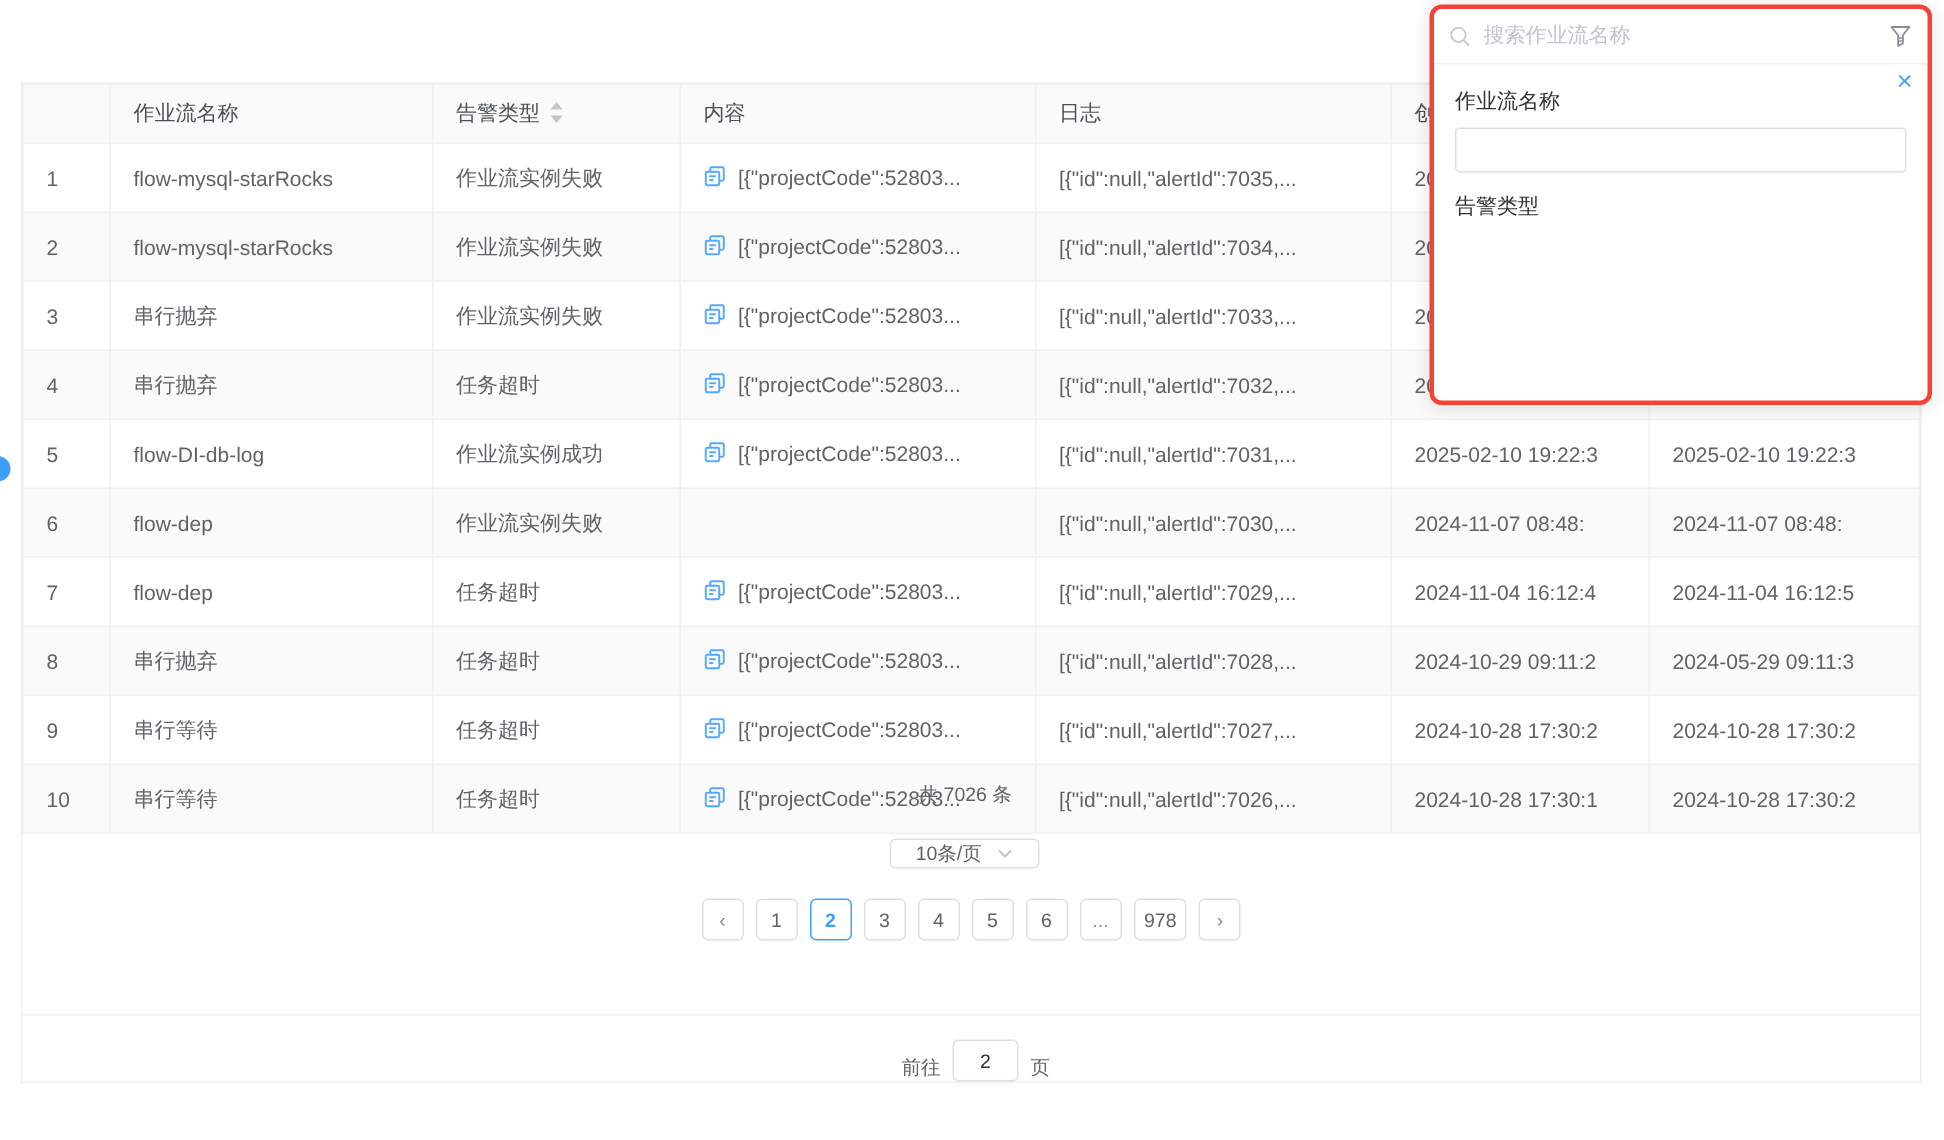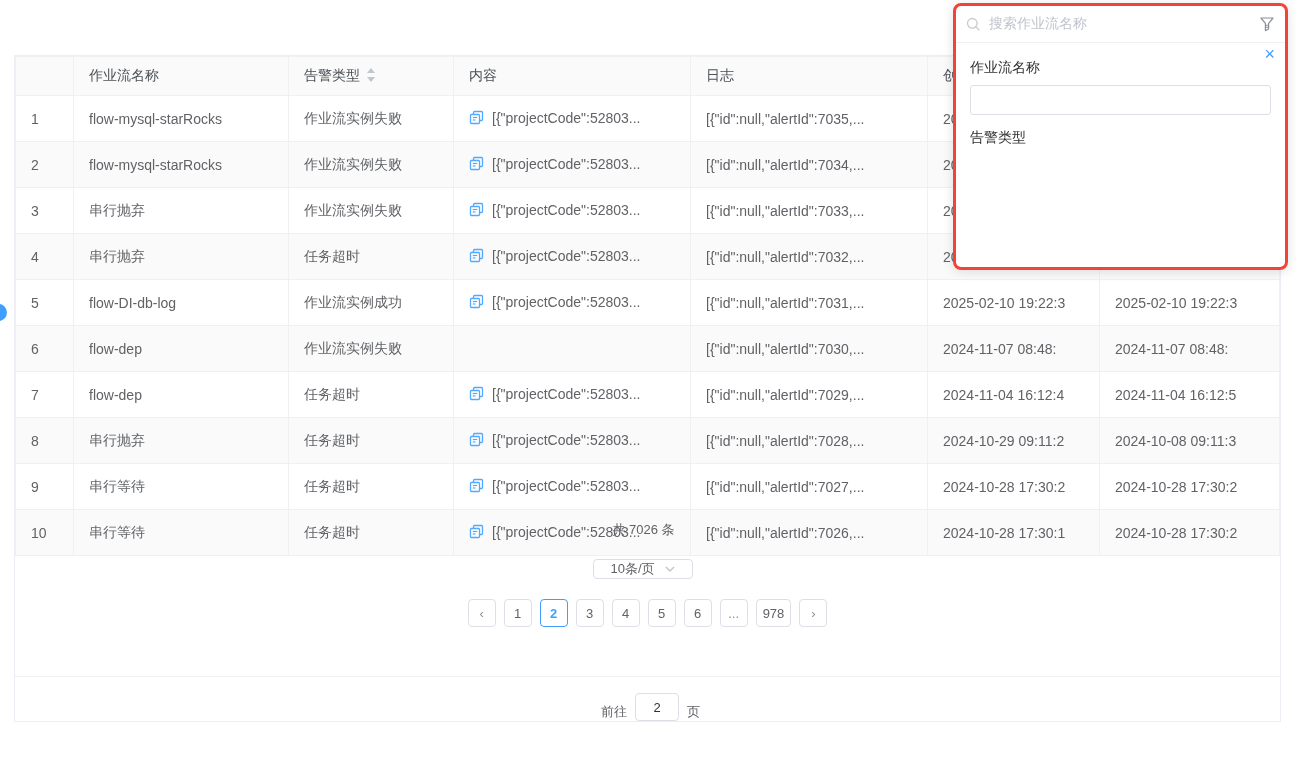--- a/index.html
+++ b/index.html
@@ -220,21 +220,21 @@
           <td>串行抛弃</td>
           <td>任务超时</td>
           <td><span class="copy-ic"><svg width="15" height="15" viewBox="0 0 15 15">
                 <rect x="4.5" y="1.5" width="9" height="9" rx="1" fill="none" stroke="#53a8ff" stroke-width="1.3"></rect>
                 <rect x="1.5" y="4.5" width="9" height="9" rx="1" fill="#fff" stroke="#53a8ff" stroke-width="1.3"></rect>
                 <line x1="3.8" y1="7.5" x2="8.2" y2="7.5" stroke="#53a8ff" stroke-width="1.2"></line>
                 <line x1="3.8" y1="10" x2="6.5" y2="10" stroke="#53a8ff" stroke-width="1.2"></line>
               </svg></span>[{"projectCode":52803...</td>
           <td>[{"id":null,"alertId":7028,...</td>
           <td>2024-10-29 09:11:2</td>
-          <td>2024-10-08 09:11:3</td>
+          <td>2024-05-29 09:11:3</td>
         </tr>
         <tr>
           <td>9</td>
           <td>串行等待</td>
           <td>任务超时</td>
           <td><span class="copy-ic"><svg width="15" height="15" viewBox="0 0 15 15">
                 <rect x="4.5" y="1.5" width="9" height="9" rx="1" fill="none" stroke="#53a8ff" stroke-width="1.3"></rect>
                 <rect x="1.5" y="4.5" width="9" height="9" rx="1" fill="#fff" stroke="#53a8ff" stroke-width="1.3"></rect>
                 <line x1="3.8" y1="7.5" x2="8.2" y2="7.5" stroke="#53a8ff" stroke-width="1.2"></line>
                 <line x1="3.8" y1="10" x2="6.5" y2="10" stroke="#53a8ff" stroke-width="1.2"></line>

